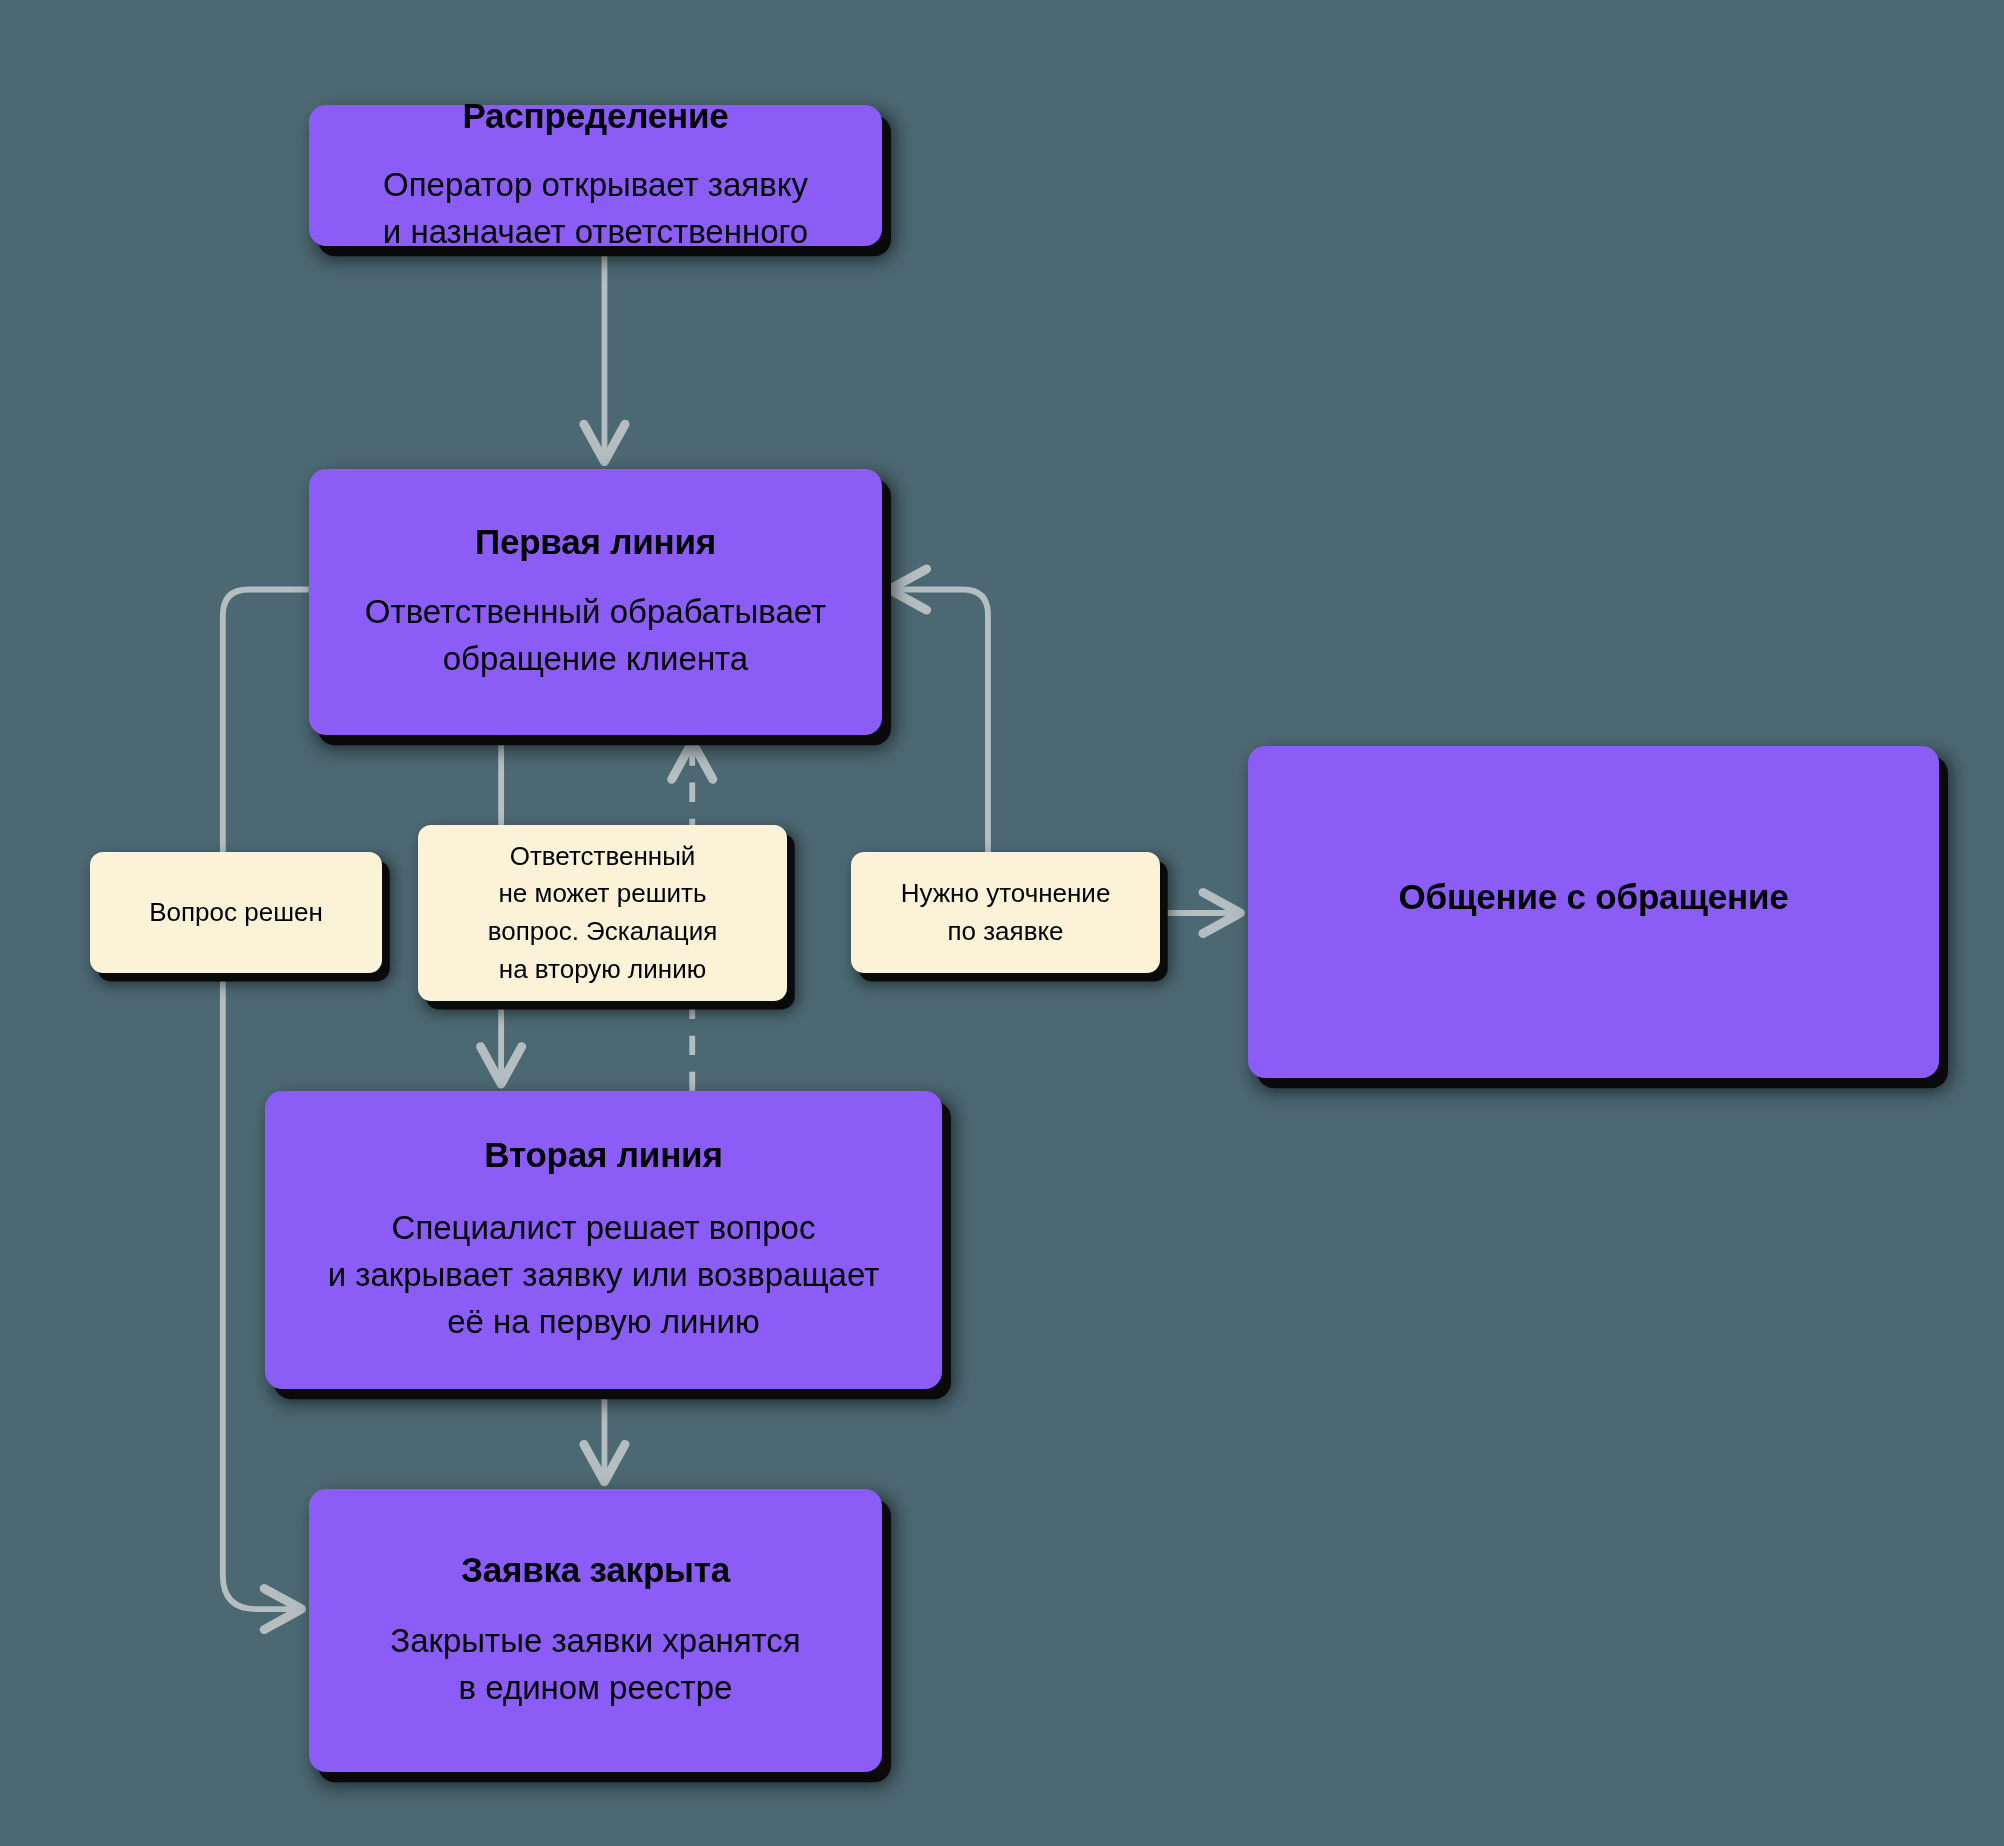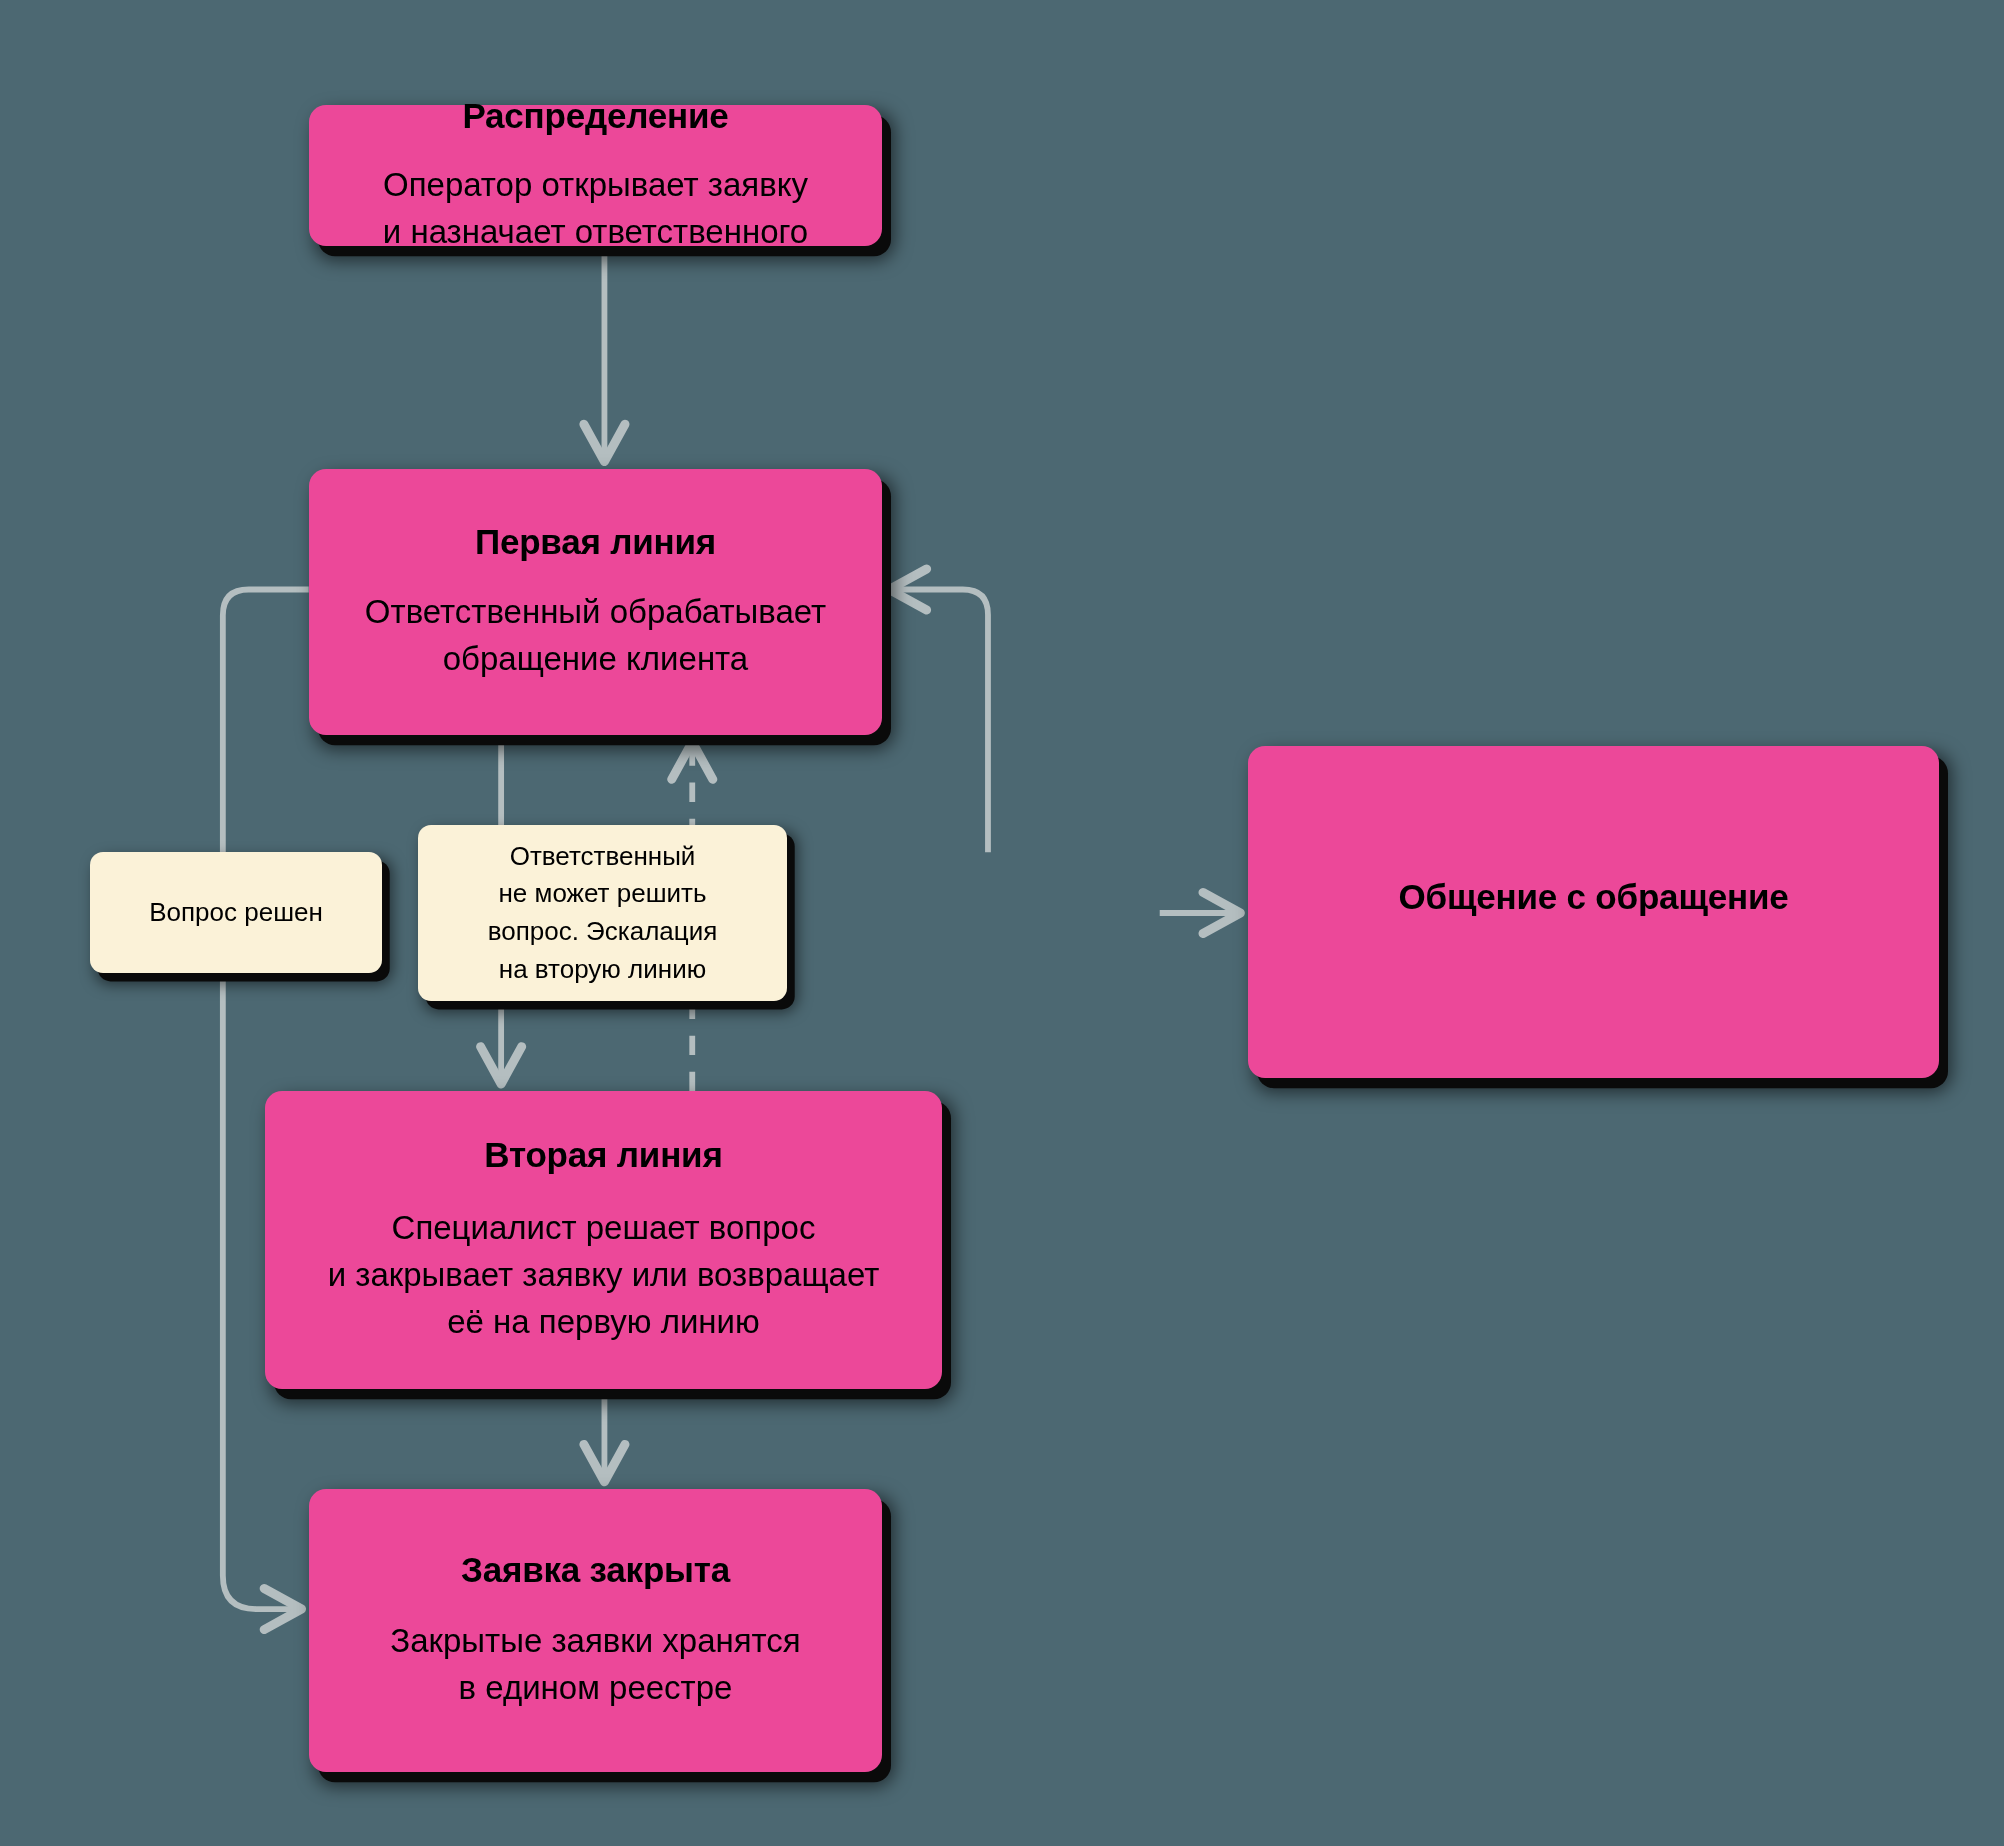--- a/index.html
+++ b/index.html
@@ -23,21 +23,21 @@
     left:0; top:0;
     width:2005px;
     height:1846px;
     pointer-events:none;
     z-index:1;
   }
   .node{
     position:absolute;
     box-sizing:border-box;
     border-radius:17px;
-    background:#ec4899;
+    background:#8b5cf6;
     box-shadow:9px 10.3px 0 0 #0a0a0a, 9px 10.3px 17px 3.9px rgba(0,0,0,0.55);
     display:flex;
     flex-direction:column;
     align-items:center;
     justify-content:center;
     text-align:center;
     z-index:3;
     color:#000;
   }
   .node.label{
@@ -156,15 +156,20 @@
   </div>
 
   <div class="node label" id="l-eskalaciya">
 
     <div class="body">Ответственный
 не может решить
 вопрос. Эскалация
 на вторую линию</div>
   </div>
 
+  <div class="node label" id="l-utochnenie">
+
+    <div class="body">Нужно уточнение
+по заявке</div>
+  </div>
 
 </div>
 
 
 </body></html>

